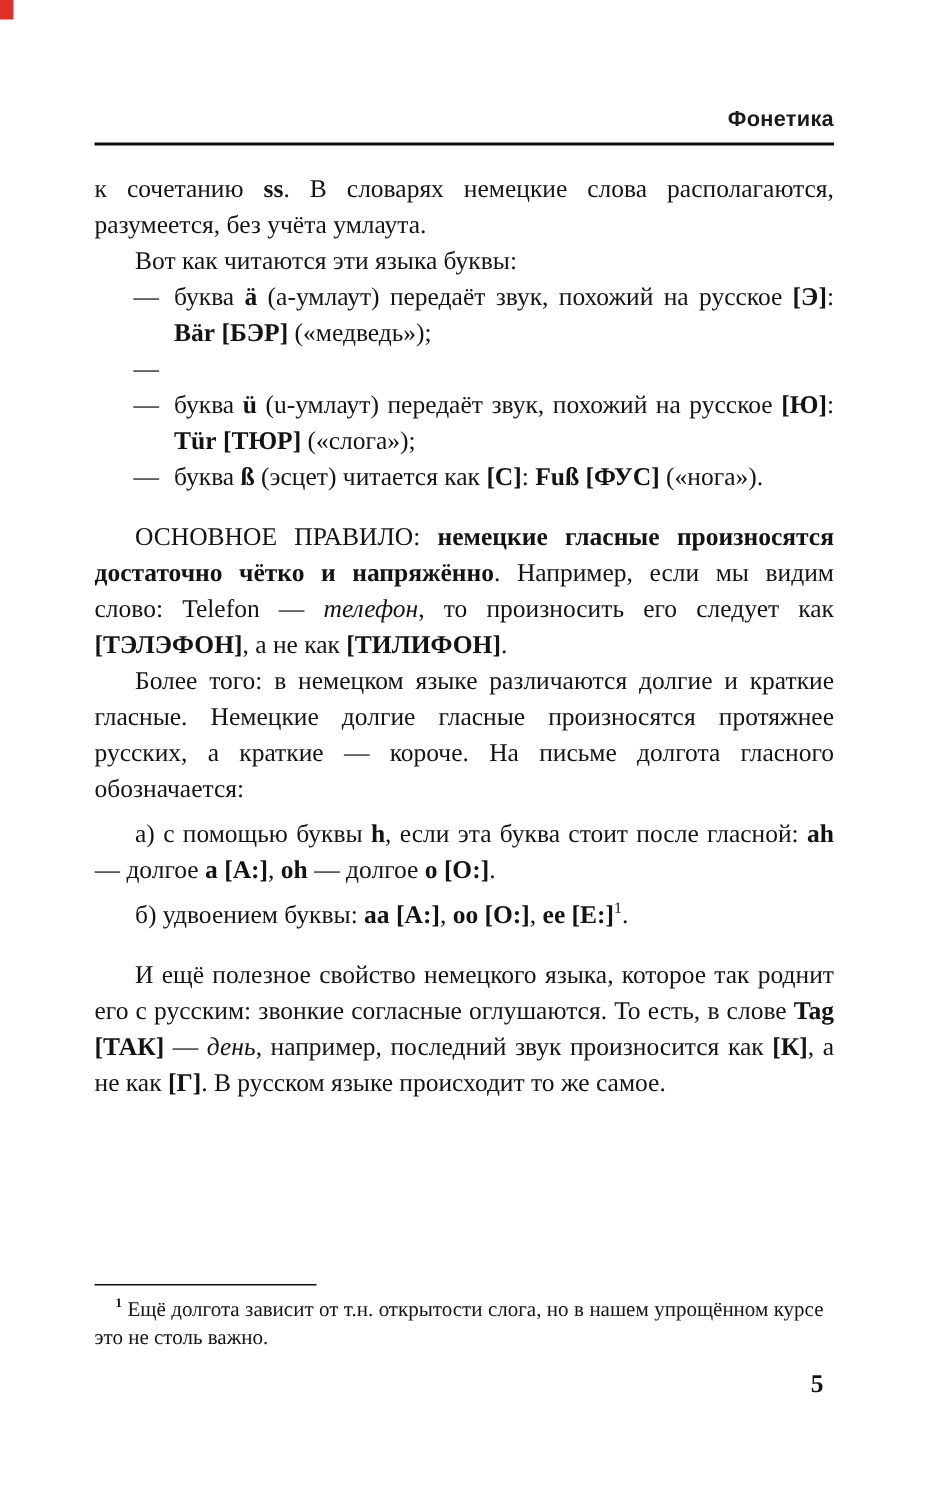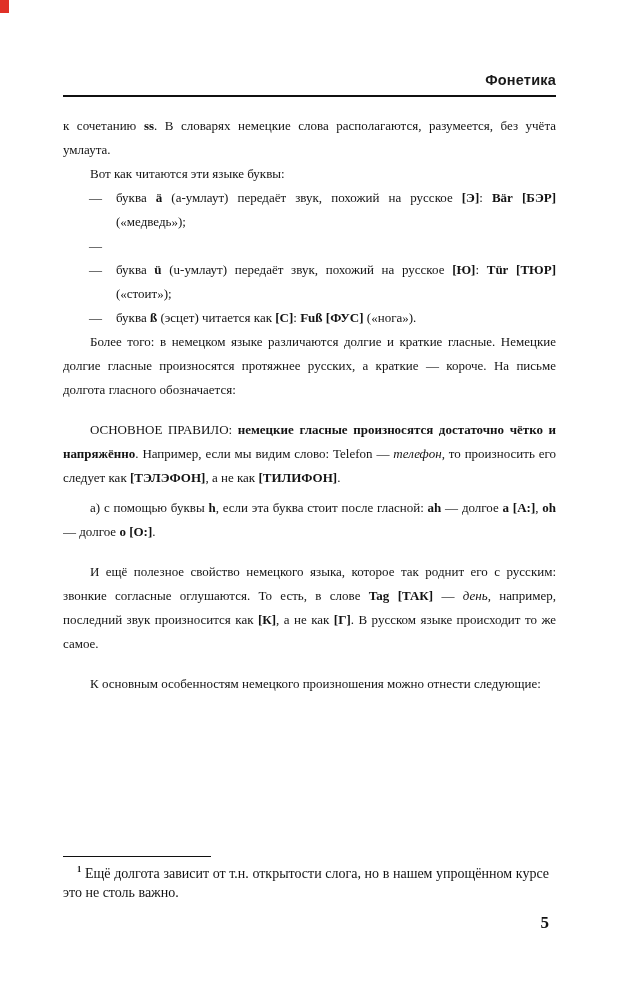--- a/index.html
+++ b/index.html
@@ -30,21 +30,21 @@
     font-size:14.5px;
     letter-spacing:.2px;
     color:#1a1a1a;
   }
   .head-rule { margin-top:7px; border-top:2px solid #101010; }
 
   .body {
     margin-top:17px;
     height:738px;
     overflow:hidden;
-    font-size:13px;
+    font-size:17px;
     line-height:24px;
     color:#131313;
   }
   .para { text-align:justify; }
   .indent { text-indent:27px; }
   .gap-top { margin-top:16px; }
   .small-gap { margin-top:6px; }
 
   .list-item { display:flex; padding-left:26px; }
   .marker { flex:0 0 27px; }
@@ -77,45 +77,45 @@
 
 <div class="page">
   <div class="corner-mark"></div>
 
   <div class="content">
     <div class="running-head">Фонетика</div>
     <div class="head-rule"></div>
 
     <main class="body">
       <p class="para"><span>к сочетанию </span><span class="b">ss</span><span>. В словарях немецкие слова располагаются, разумеется, без учёта умлаута.</span></p>
-      <p class="para indent"><span>Вот как читаются эти языке буквы:</span></p>
+      <p class="para indent"><span>Вот как читаются эти языка буквы:</span></p>
 
       <div class="list">
         <div class="list-item">
           <span class="marker">—</span>
           <span class="li-text"><span>буква </span><span class="b">ä</span><span> (а-умлаут) передаёт звук, похожий на русское </span><span class="b">[Э]</span><span>: </span><span class="b">Bär</span><span> </span><span class="b">[БЭР]</span><span> («медведь»);</span></span>
         </div>
         <div class="list-item">
           <span class="marker">—</span>
         </div>
         <div class="list-item">
           <span class="marker">—</span>
-          <span class="li-text"><span>буква </span><span class="b">ü</span><span> (u-умлаут) передаёт звук, похожий на русское </span><span class="b">[Ю]</span><span>: </span><span class="b">Tür</span><span> </span><span class="b">[ТЮР]</span><span> («стоит»);</span></span>
+          <span class="li-text"><span>буква </span><span class="b">ü</span><span> (u-умлаут) передаёт звук, похожий на русское </span><span class="b">[Ю]</span><span>: </span><span class="b">Tür</span><span> </span><span class="b">[ТЮР]</span><span> («слога»);</span></span>
         </div>
         <div class="list-item">
           <span class="marker">—</span>
           <span class="li-text"><span>буква </span><span class="b">ß</span><span> (эсцет) читается как </span><span class="b">[С]</span><span>: </span><span class="b">Fuß</span><span> </span><span class="b">[ФУС]</span><span> («нога»).</span></span>
         </div>
       </div>
 
+      <p class="para indent gap-top"><span>ОСНОВНОЕ ПРАВИЛО: </span><span class="b">немецкие гласные произносятся достаточно чётко и напряжённо</span><span>. Например, если мы видим слово: Telefon — </span><span class="i">телефон</span><span>, то произносить его следует как </span><span class="b">[ТЭЛЭФОН]</span><span>, а не как </span><span class="b">[ТИЛИФОН]</span><span>.</span></p>
       <p class="para indent"><span>Более того: в немецком языке различаются долгие и краткие гласные. Немецкие долгие гласные произносятся протяжнее русских, а краткие — короче. На письме долгота гласного обозначается:</span></p>
-      <p class="para indent gap-top"><span>ОСНОВНОЕ ПРАВИЛО: </span><span class="b">немецкие гласные произносятся достаточно чётко и напряжённо</span><span>. Например, если мы видим слово: Telefon — </span><span class="i">телефон</span><span>, то произносить его следует как </span><span class="b">[ТЭЛЭФОН]</span><span>, а не как </span><span class="b">[ТИЛИФОН]</span><span>.</span></p>
       <p class="para indent small-gap"><span>а) с помощью буквы </span><span class="b">h</span><span>, если эта буква стоит после гласной: </span><span class="b">ah</span><span> — долгое </span><span class="b">a</span><span> </span><span class="b">[А:]</span><span>, </span><span class="b">oh</span><span> — долгое </span><span class="b">o</span><span> </span><span class="b">[О:]</span><span>.</span></p>
+      <p class="para indent small-gap"><span>б) удвоением буквы: </span><span class="b">aa</span><span> </span><span class="b">[А:]</span><span>, </span><span class="b">oo</span><span> </span><span class="b">[О:]</span><span>, </span><span class="b">ee</span><span> </span><span class="b">[Е:]</span><sup>1</sup><span>.</span></p>
       <p class="para indent gap-top"><span>И ещё полезное свойство немецкого языка, которое так роднит его с русским: звонкие согласные оглушаются. То есть, в слове </span><span class="b">Tag</span><span> </span><span class="b">[ТАК]</span><span> — </span><span class="i">день</span><span>, например, последний звук произносится как </span><span class="b">[К]</span><span>, а не как </span><span class="b">[Г]</span><span>. В русском языке происходит то же самое.</span></p>
-      <p class="para indent gap-top"><span>К основным особенностям немецкого произношения можно отнести следующие:</span></p>
     </main>
 
     <footer class="footer">
       <div class="footnote-rule"></div>
       <p class="footnote"><sup class="b">1</sup><span> Ещё долгота зависит от т.н. открытости слога, но в нашем упрощённом курсе это не столь важно.</span></p>
       <div class="page-number">5</div>
     </footer>
   </div>
 </div>
 

